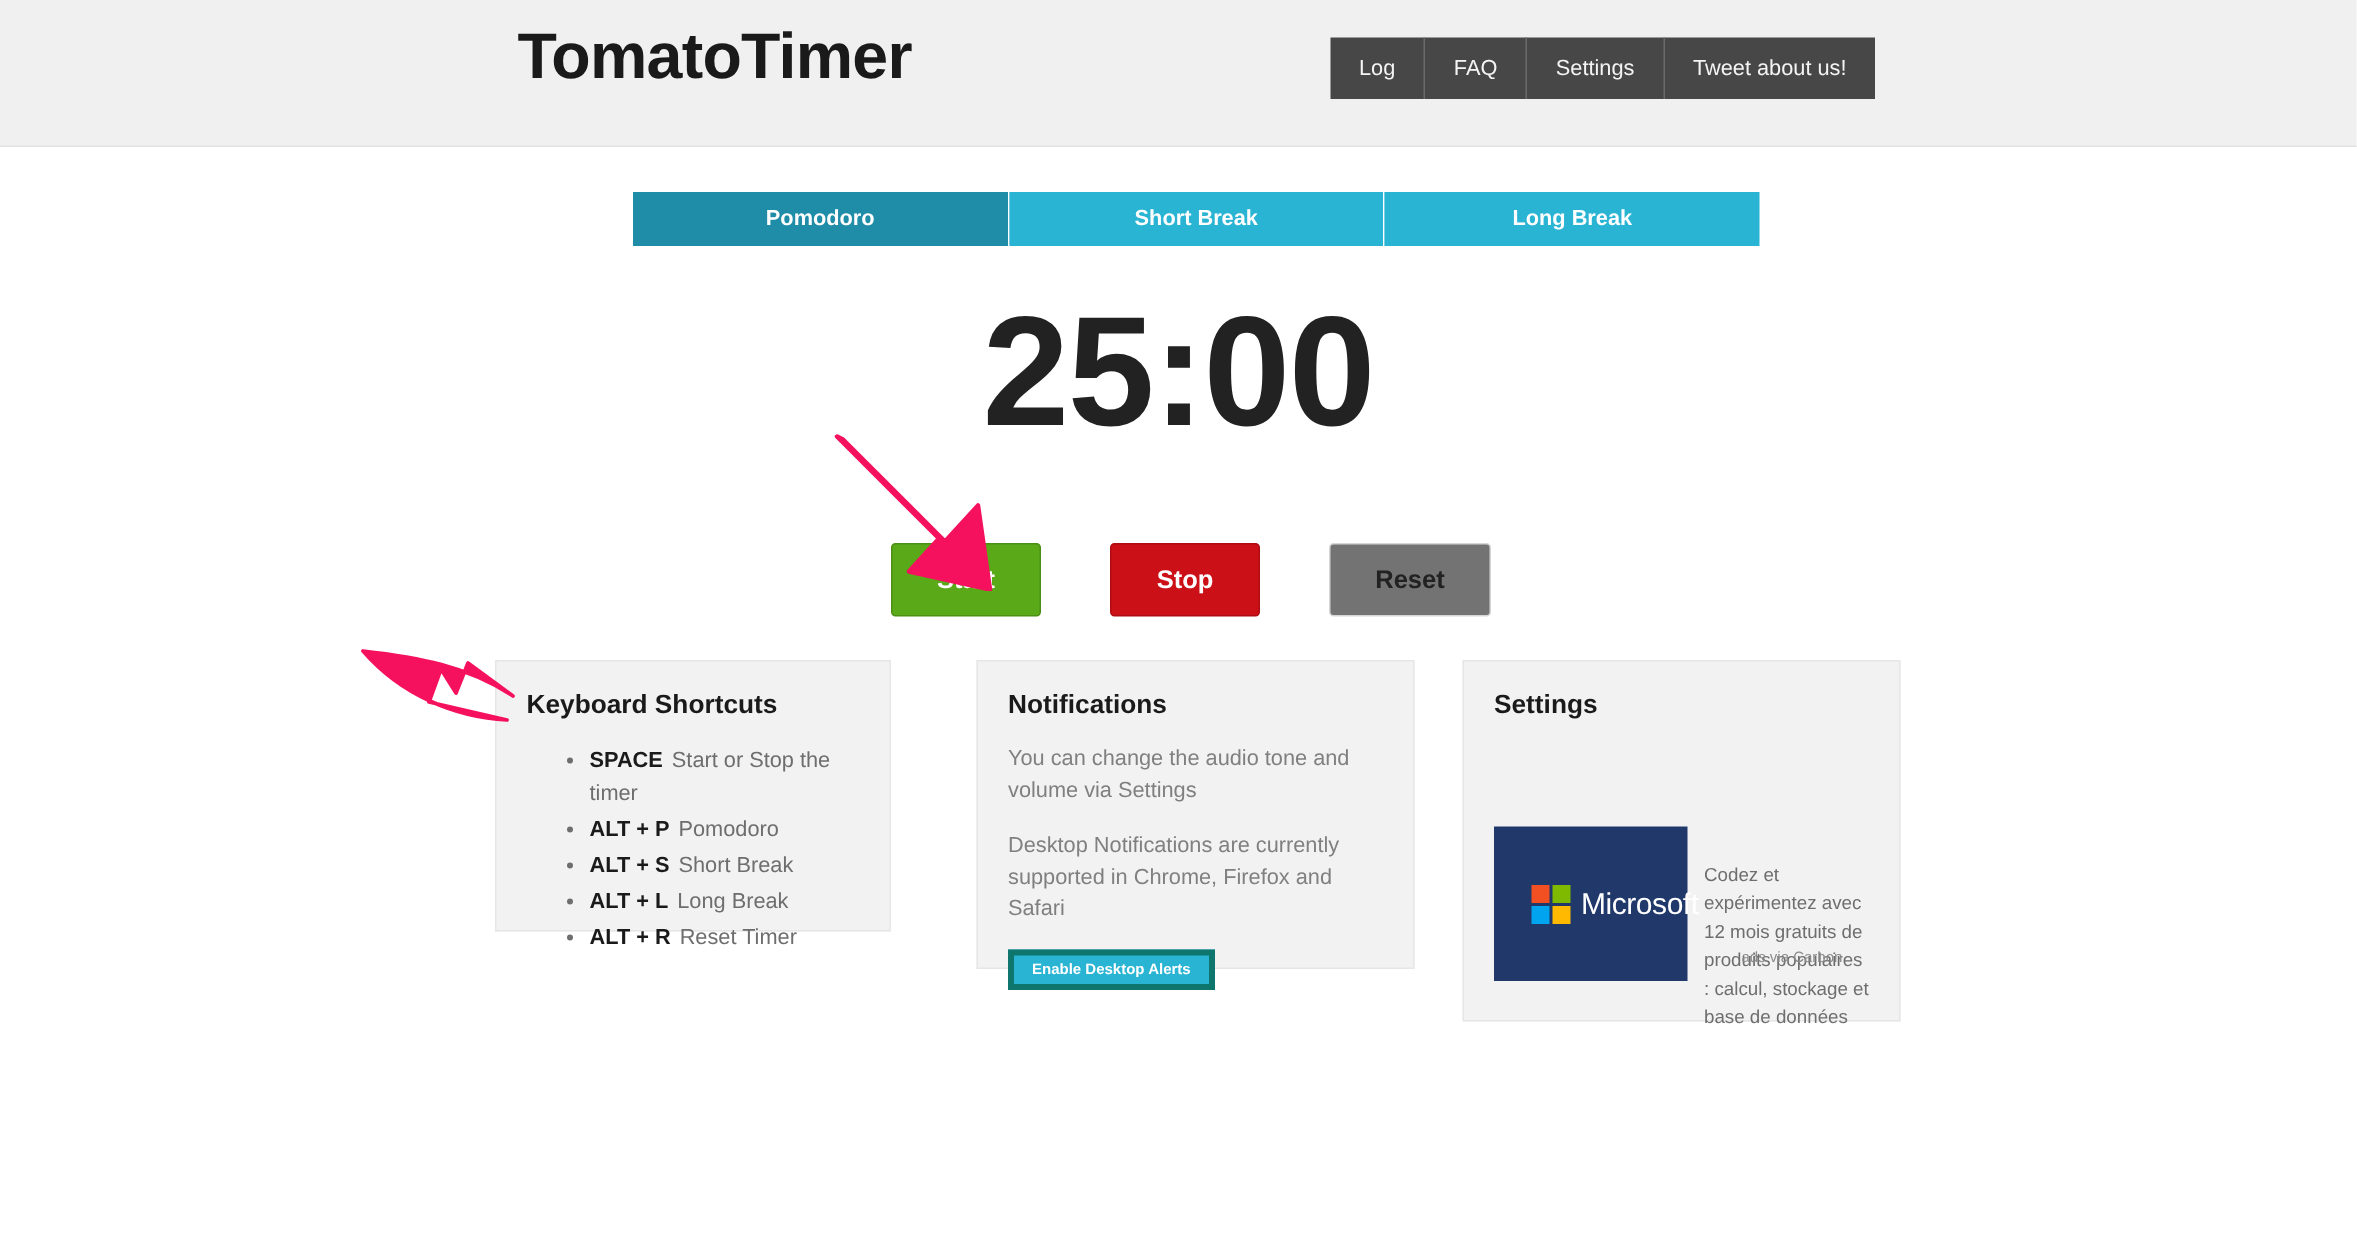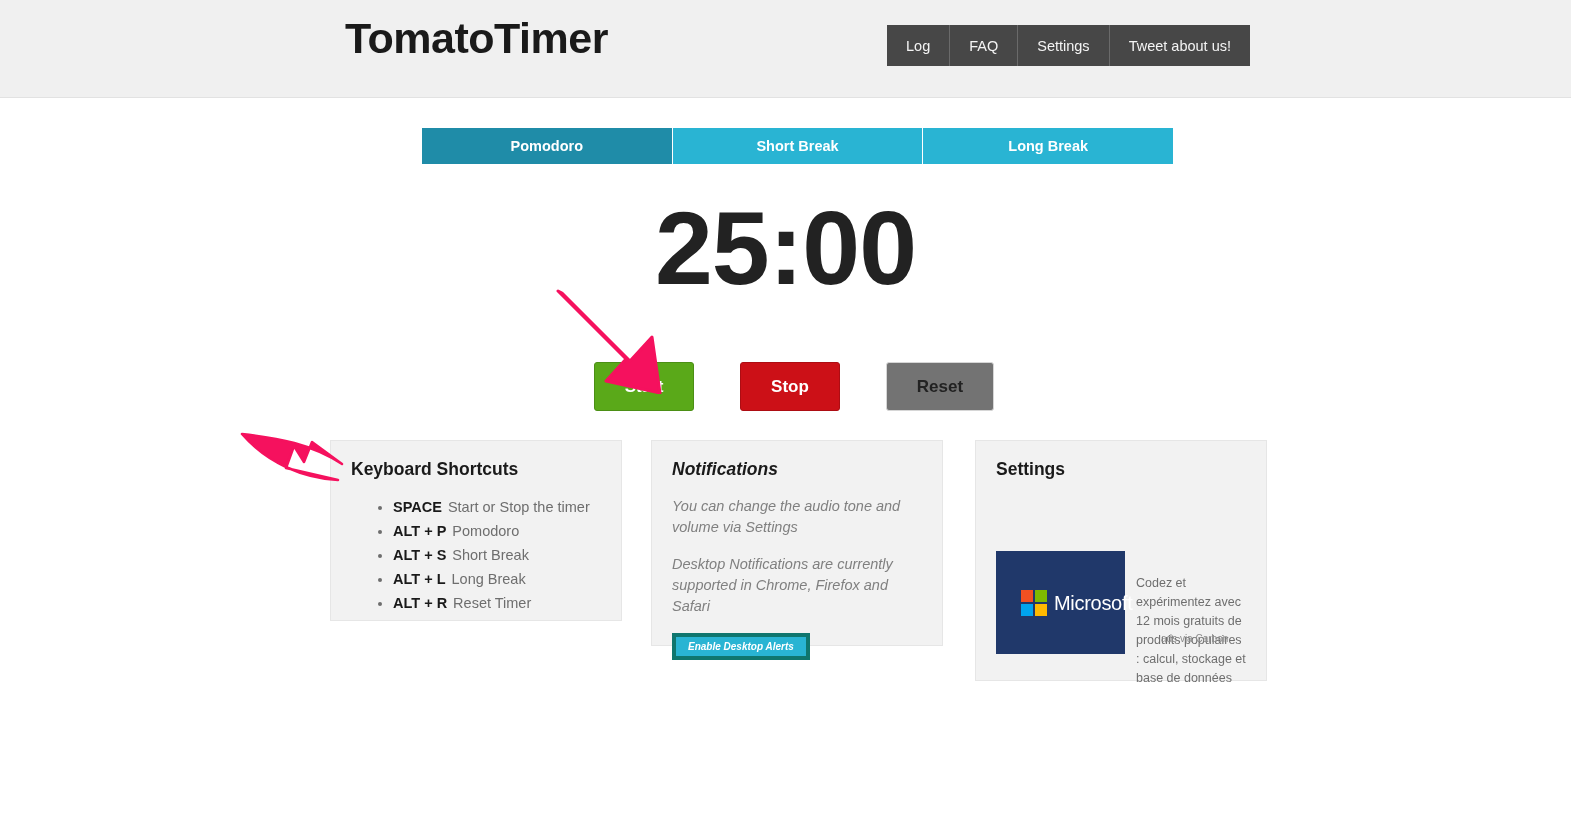--- a/index.html
+++ b/index.html
@@ -99,22 +99,22 @@
   }
   .panel h3 {
     margin: 0 0 16px 0;
     font-size: 17.5px; font-weight: bold; color: #1a1a1a;
   }
   .panel p {
     margin: 0 0 16px 0;
     font-size: 14.5px; color: #808080; line-height: 1.45;
   }
 
-  #panel-shortcuts { left: 330px; top: 440px; width: 292px; height: 181px; }
-  #panel-notifications { left: 651px; top: 440px; width: 292px; height: 206px; font-style: italic; }
+  #panel-shortcuts { left: 330px; top: 440px; width: 264px; height: 181px; }
+  #panel-notifications { left: 651px; top: 440px; width: 292px; height: 206px; }
   #panel-settings { left: 975px; top: 440px; width: 292px; height: 241px; }
 
   #shortcut-list {
     margin: 0; padding: 0 0 0 22px;
     list-style: disc; color: #333333;
   }
   #shortcut-list li {
     font-size: 14.5px; color: #6e6e6e; line-height: 1.52;
     margin-bottom: 2px;
     margin-left: 20px;

